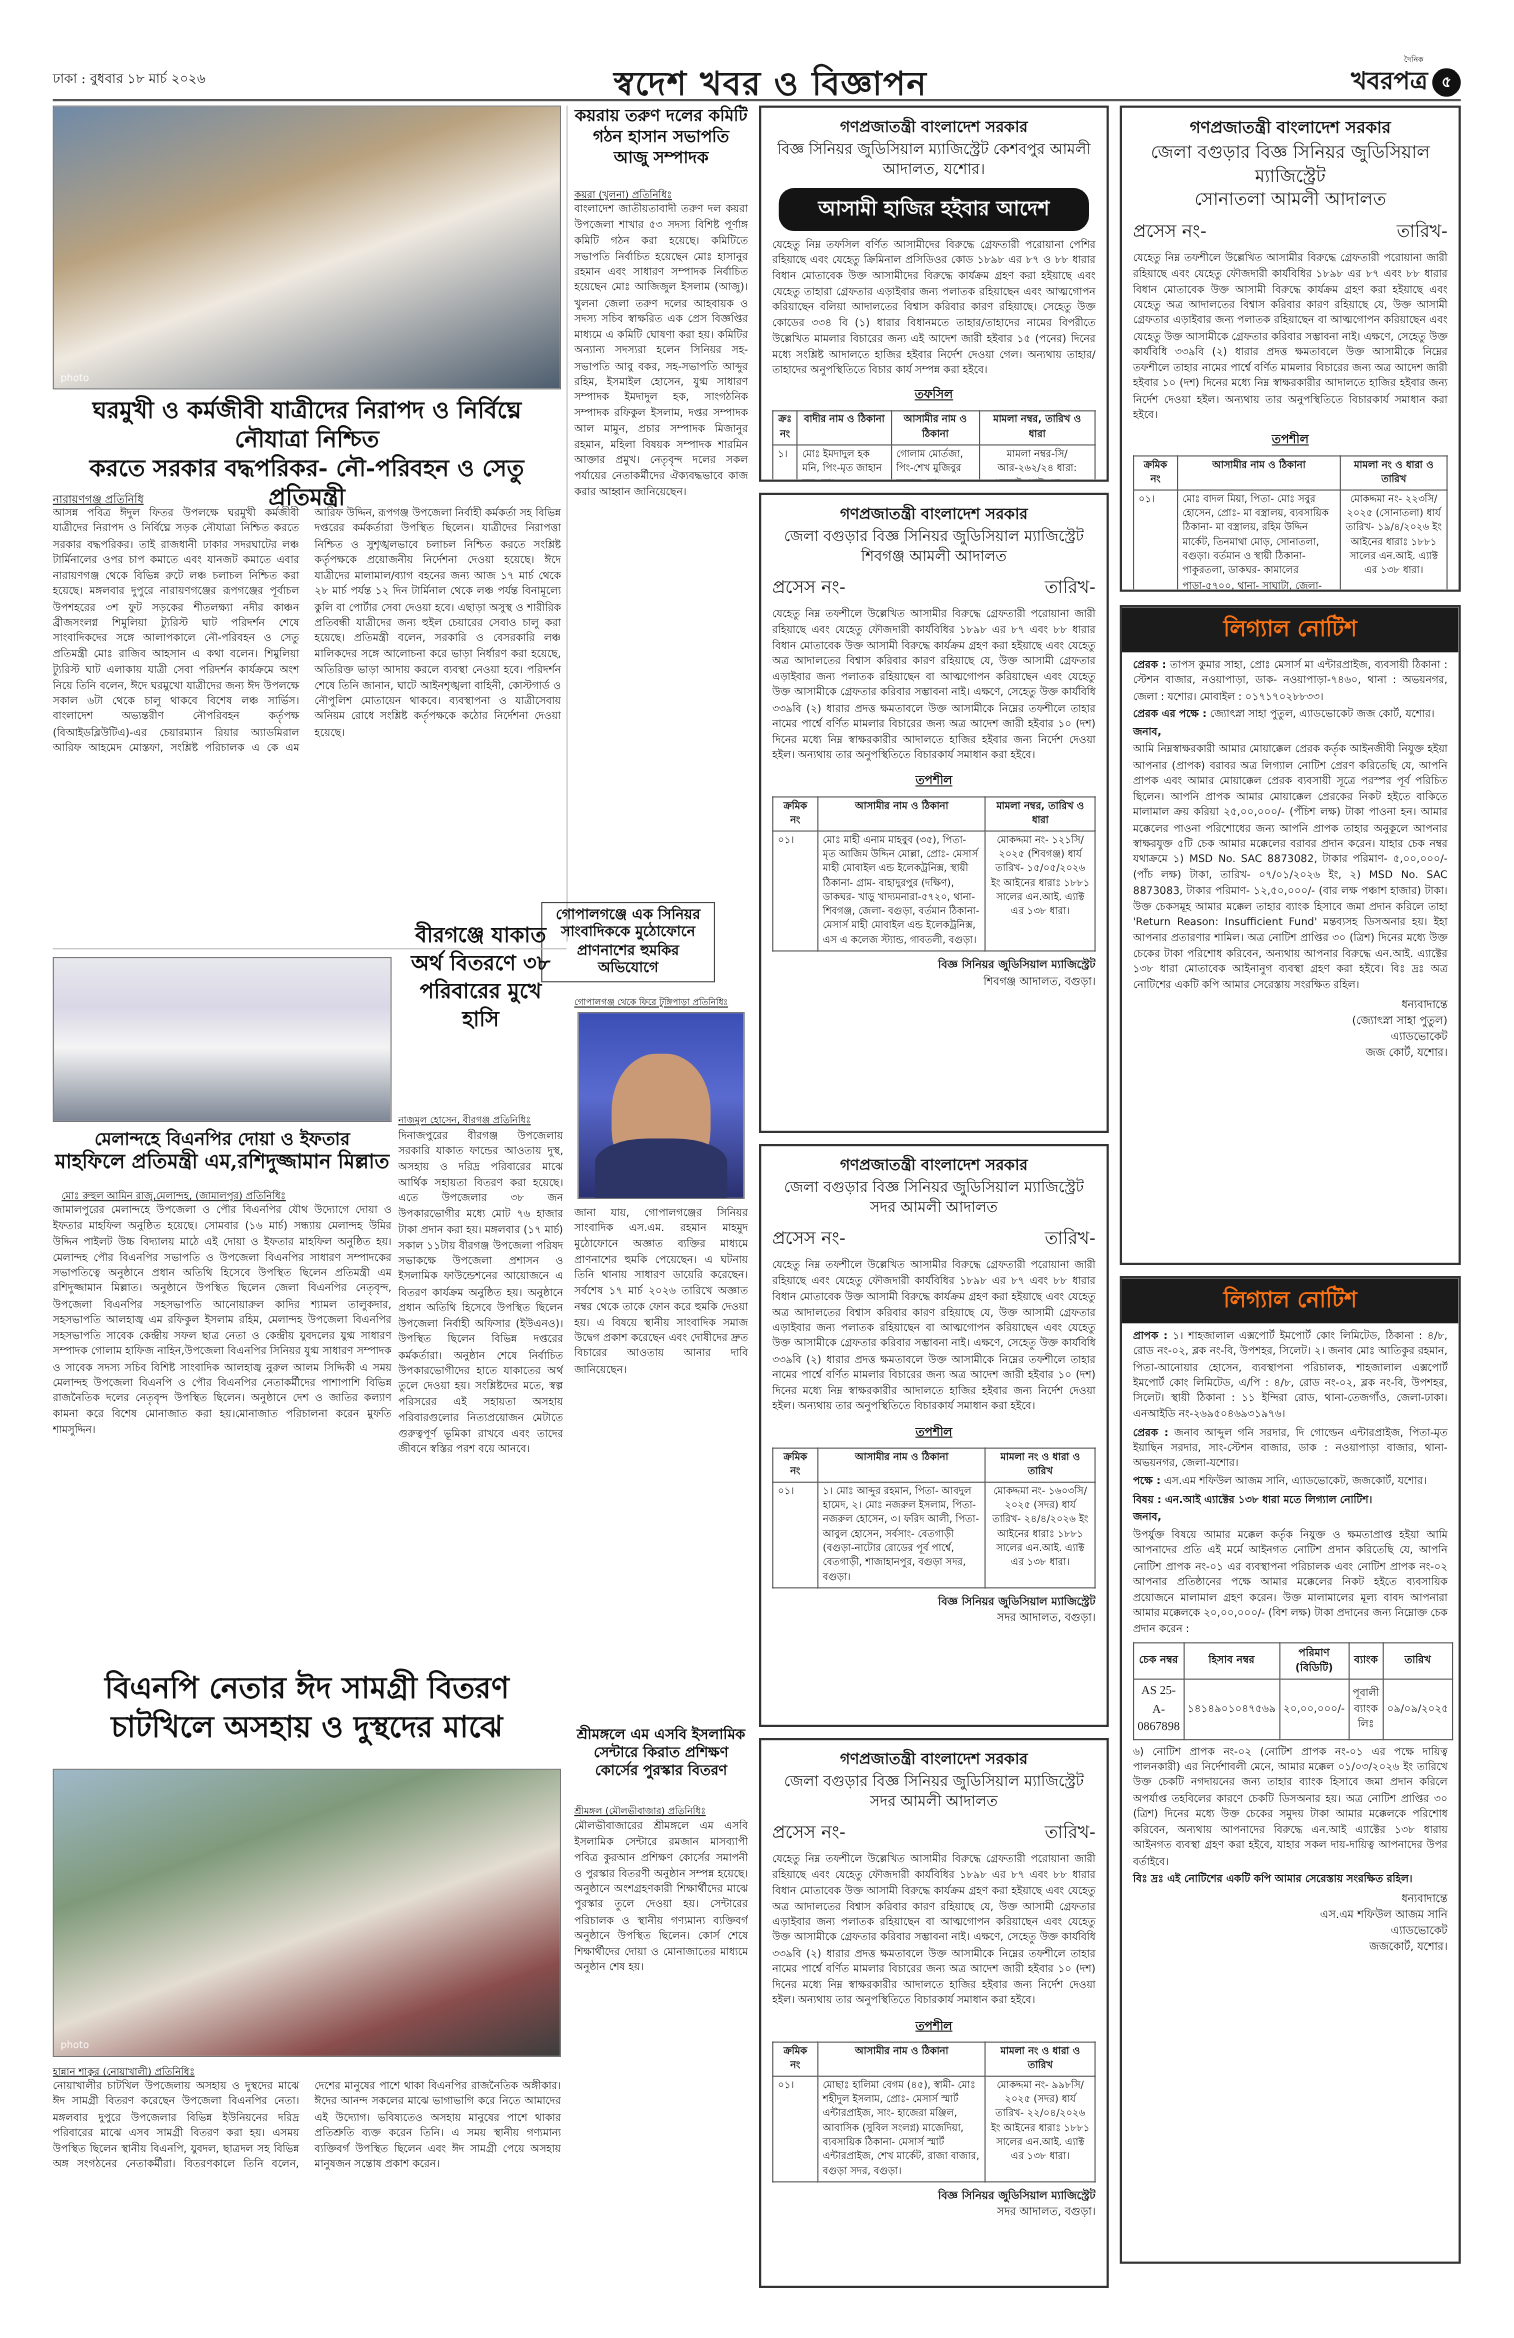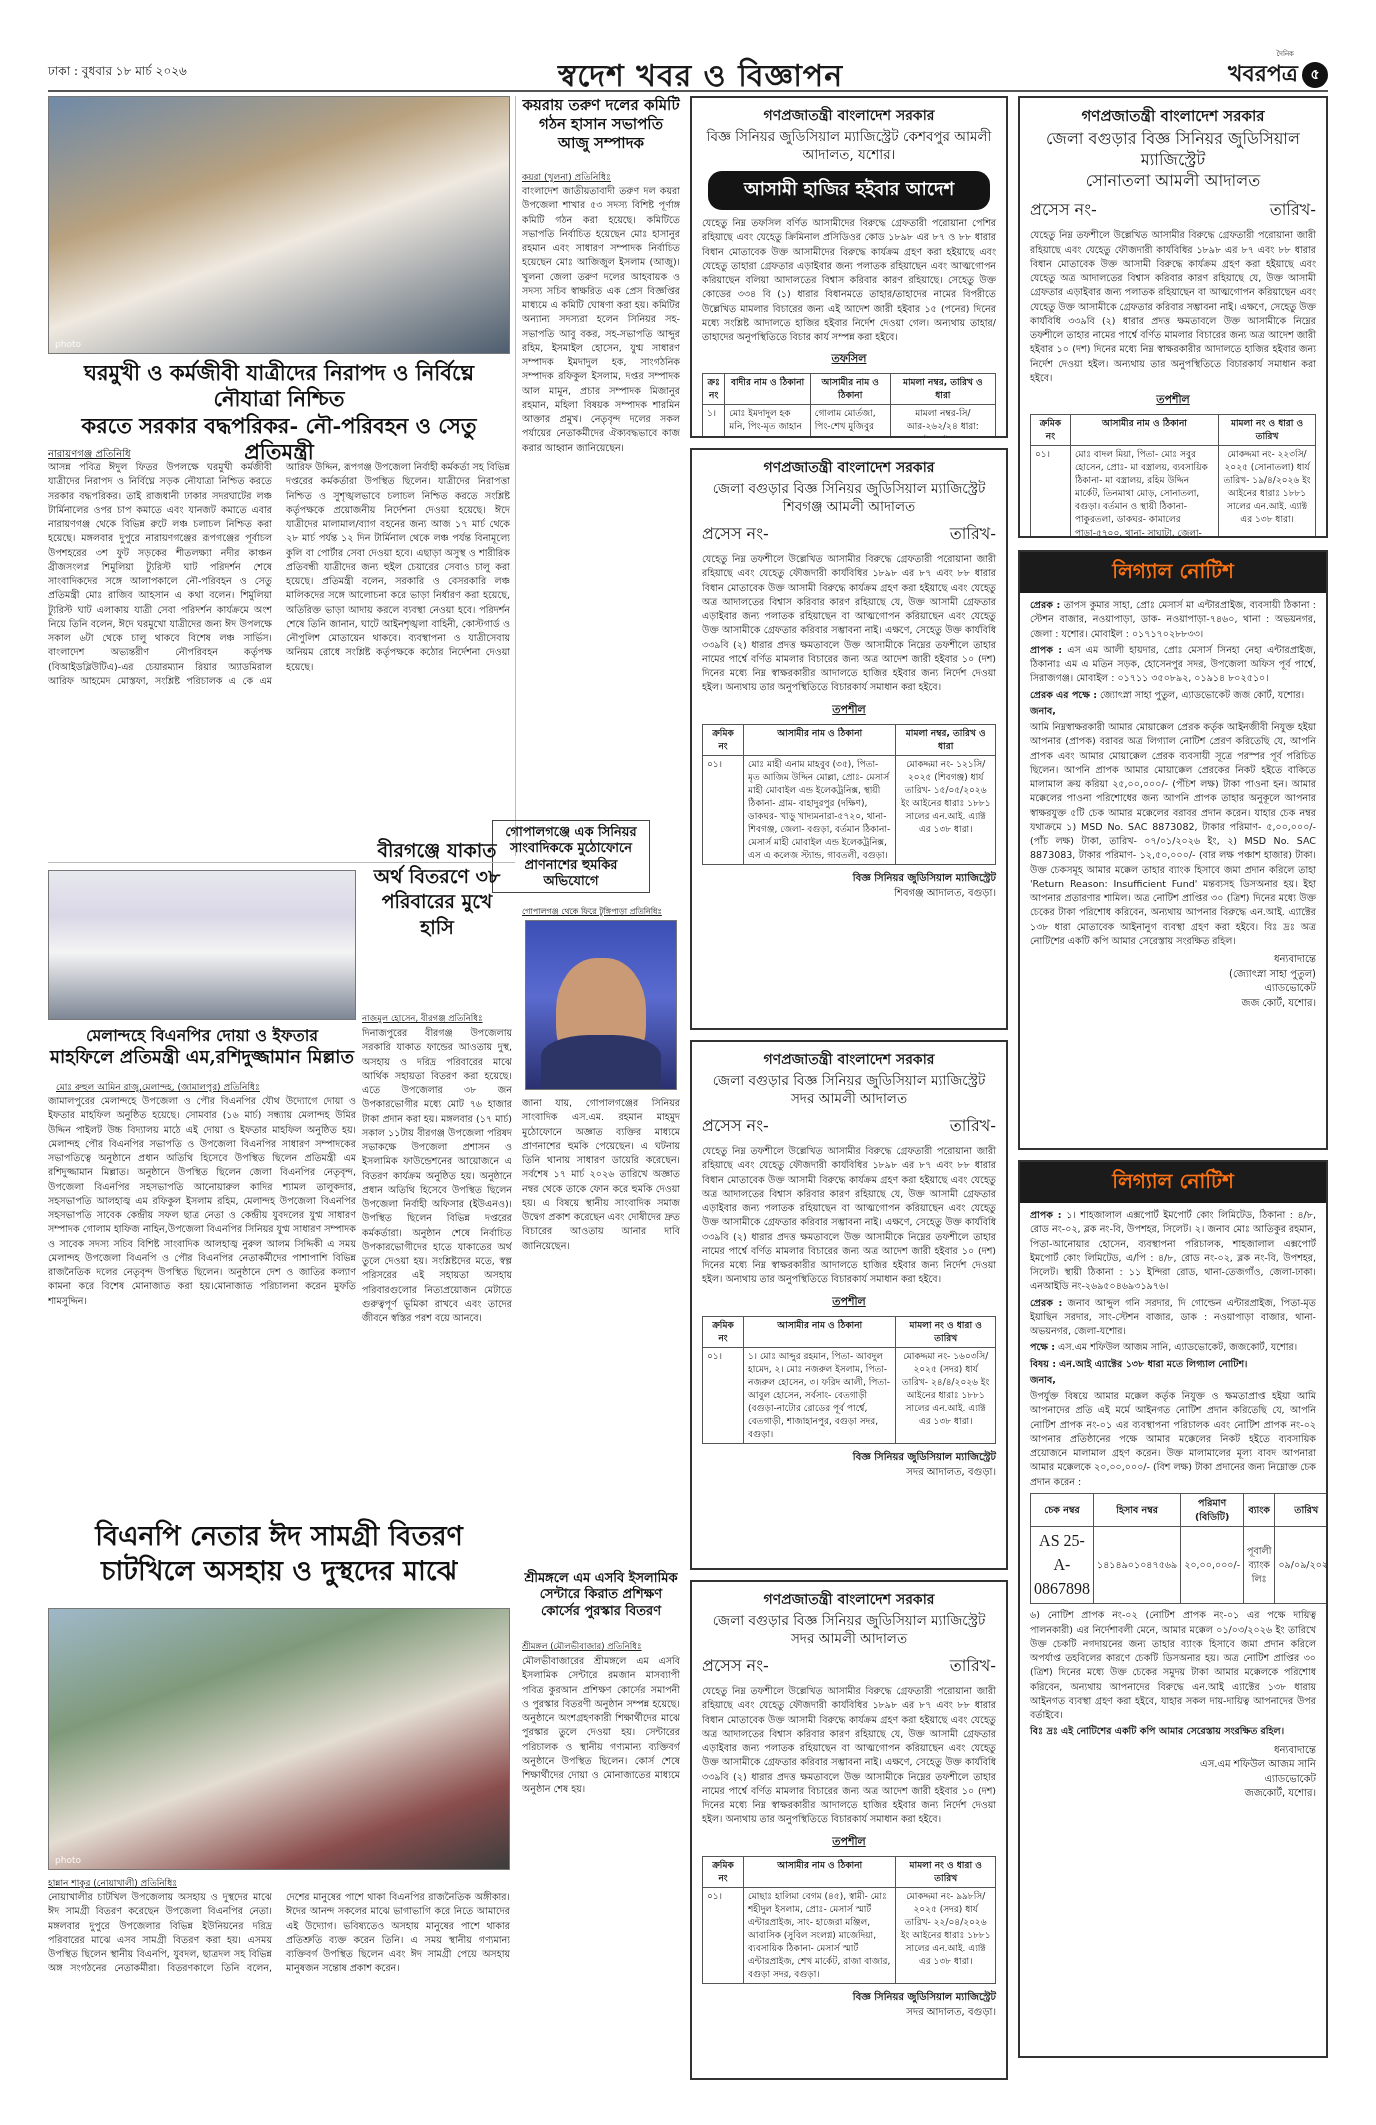--- a/index.html
+++ b/index.html
@@ -262,21 +262,20 @@
     </tr>
       </tbody>
   </table>
 
 </div>
 
 <div class="legal" style="left:1018px; top:550px; width:310px; height:600px;">
   <div class="lhead">লিগ্যাল নোটিশ</div>
   <div class="lbody">
     <p><b>প্রেরক :</b> <span>তাপস কুমার সাহা, প্রোঃ মেসার্স মা এন্টারপ্রাইজ, ব্যবসায়ী ঠিকানা : স্টেশন বাজার, নওয়াপাড়া, ডাক- নওয়াপাড়া-৭৪৬০, থানা : অভয়নগর, জেলা : যশোর। মোবাইল : ০১৭১৭০২৮৮৩৩।</span></p>
-    <p><b>প্রাপক :</b> <span>এস এম আলী হায়দার, প্রোঃ মেসার্স সিনহা নেহা এন্টারপ্রাইজ, ঠিকানাঃ এম এ মতিন সড়ক, হোসেনপুর সদর, উপজেলা অফিস পূর্ব পার্শ্বে, সিরাজগঞ্জ। মোবাইল : ০১৭১১ ৩৫০৮৯২, ০১৯১৪ ৮০২৫১০।</span></p>
     <p><b>প্রেরক এর পক্ষে :</b> <span>জ্যোৎস্না সাহা পুতুল, এ্যাডভোকেট জজ কোর্ট, যশোর।</span></p>
     <p><b>জনাব,</b></p>
     <p>আমি নিম্নস্বাক্ষরকারী আমার মোয়াক্কেল প্রেরক কর্তৃক আইনজীবী নিযুক্ত হইয়া আপনার (প্রাপক) বরাবর অত্র লিগ্যাল নোটিশ প্রেরণ করিতেছি যে, আপনি প্রাপক এবং আমার মোয়াক্কেল প্রেরক ব্যবসায়ী সূত্রে পরস্পর পূর্ব পরিচিত ছিলেন। আপনি প্রাপক আমার মোয়াক্কেল প্রেরকের নিকট হইতে বাকিতে মালামাল ক্রয় করিয়া ২৫,০০,০০০/- (পঁচিশ লক্ষ) টাকা পাওনা হন। আমার মক্কেলের পাওনা পরিশোধের জন্য আপনি প্রাপক তাহার অনুকূলে আপনার স্বাক্ষরযুক্ত ৫টি চেক আমার মক্কেলের বরাবর প্রদান করেন। যাহার চেক নম্বর যথাক্রমে ১) MSD No. SAC 8873082, টাকার পরিমাণ- ৫,০০,০০০/- (পাঁচ লক্ষ) টাকা, তারিখ- ০৭/০১/২০২৬ ইং, ২) MSD No. SAC 8873083, টাকার পরিমাণ- ১২,৫০,০০০/- (বার লক্ষ পঞ্চাশ হাজার) টাকা। উক্ত চেকসমূহ আমার মক্কেল তাহার ব্যাংক হিসাবে জমা প্রদান করিলে তাহা 'Return Reason: Insufficient Fund' মন্তব্যসহ ডিসঅনার হয়। ইহা আপনার প্রতারণার শামিল। অত্র নোটিশ প্রাপ্তির ৩০ (ত্রিশ) দিনের মধ্যে উক্ত চেকের টাকা পরিশোধ করিবেন, অন্যথায় আপনার বিরুদ্ধে এন.আই. এ্যাক্টের ১৩৮ ধারা মোতাবেক আইনানুগ ব্যবস্থা গ্রহণ করা হইবে। বিঃ দ্রঃ অত্র নোটিশের একটি কপি আমার সেরেস্তায় সংরক্ষিত রহিল।</p>
     <div class="lsig">
       <div>ধন্যবাদান্তে</div>
       <div>(জ্যোৎস্না সাহা পুতুল)</div>
       <div>এ্যাডভোকেট</div>
       <div>জজ কোর্ট, যশোর।</div>
     </div>
   </div>
@@ -296,21 +295,21 @@
           <tr>
         <th>চেক নম্বর</th>
         <th>হিসাব নম্বর</th>
         <th>পরিমাণ (বিডিটি)</th>
         <th>ব্যাংক</th>
         <th>তারিখ</th>
       </tr>
         </thead>
       <tbody>
           <tr>
-        <td style="font-family:'Liberation Serif',serif; font-size:16px;">AS 25-A-0867898</td>
+        <td style="font-family:'Liberation Serif',serif; font-size:11px;">AS 25-A-0867898</td>
         <td>১৪১৪৯০১০৪৭৫৬৯</td>
         <td>২০,০০,০০০/-</td>
         <td>পূবালী ব্যাংক লিঃ</td>
         <td>০৯/০৯/২০২৫</td>
       </tr>
         </tbody>
     </table>
     <p>৬) নোটিশ প্রাপক নং-০২ (নোটিশ প্রাপক নং-০১ এর পক্ষে দায়িত্ব পালনকারী) এর নির্দেশাবলী মেনে, আমার মক্কেল ০১/০৩/২০২৬ ইং তারিখে উক্ত চেকটি নগদায়নের জন্য তাহার ব্যাংক হিসাবে জমা প্রদান করিলে অপর্যাপ্ত তহবিলের কারণে চেকটি ডিসঅনার হয়। অত্র নোটিশ প্রাপ্তির ৩০ (ত্রিশ) দিনের মধ্যে উক্ত চেকের সমুদয় টাকা আমার মক্কেলকে পরিশোধ করিবেন, অন্যথায় আপনাদের বিরুদ্ধে এন.আই এ্যাক্টের ১৩৮ ধারায় আইনগত ব্যবস্থা গ্রহণ করা হইবে, যাহার সকল দায়-দায়িত্ব আপনাদের উপর বর্তাইবে।</p>
     <p><b>বিঃ দ্রঃ এই নোটিশের একটি কপি আমার সেরেস্তায় সংরক্ষিত রহিল।</b></p>
     <div class="lsig">

